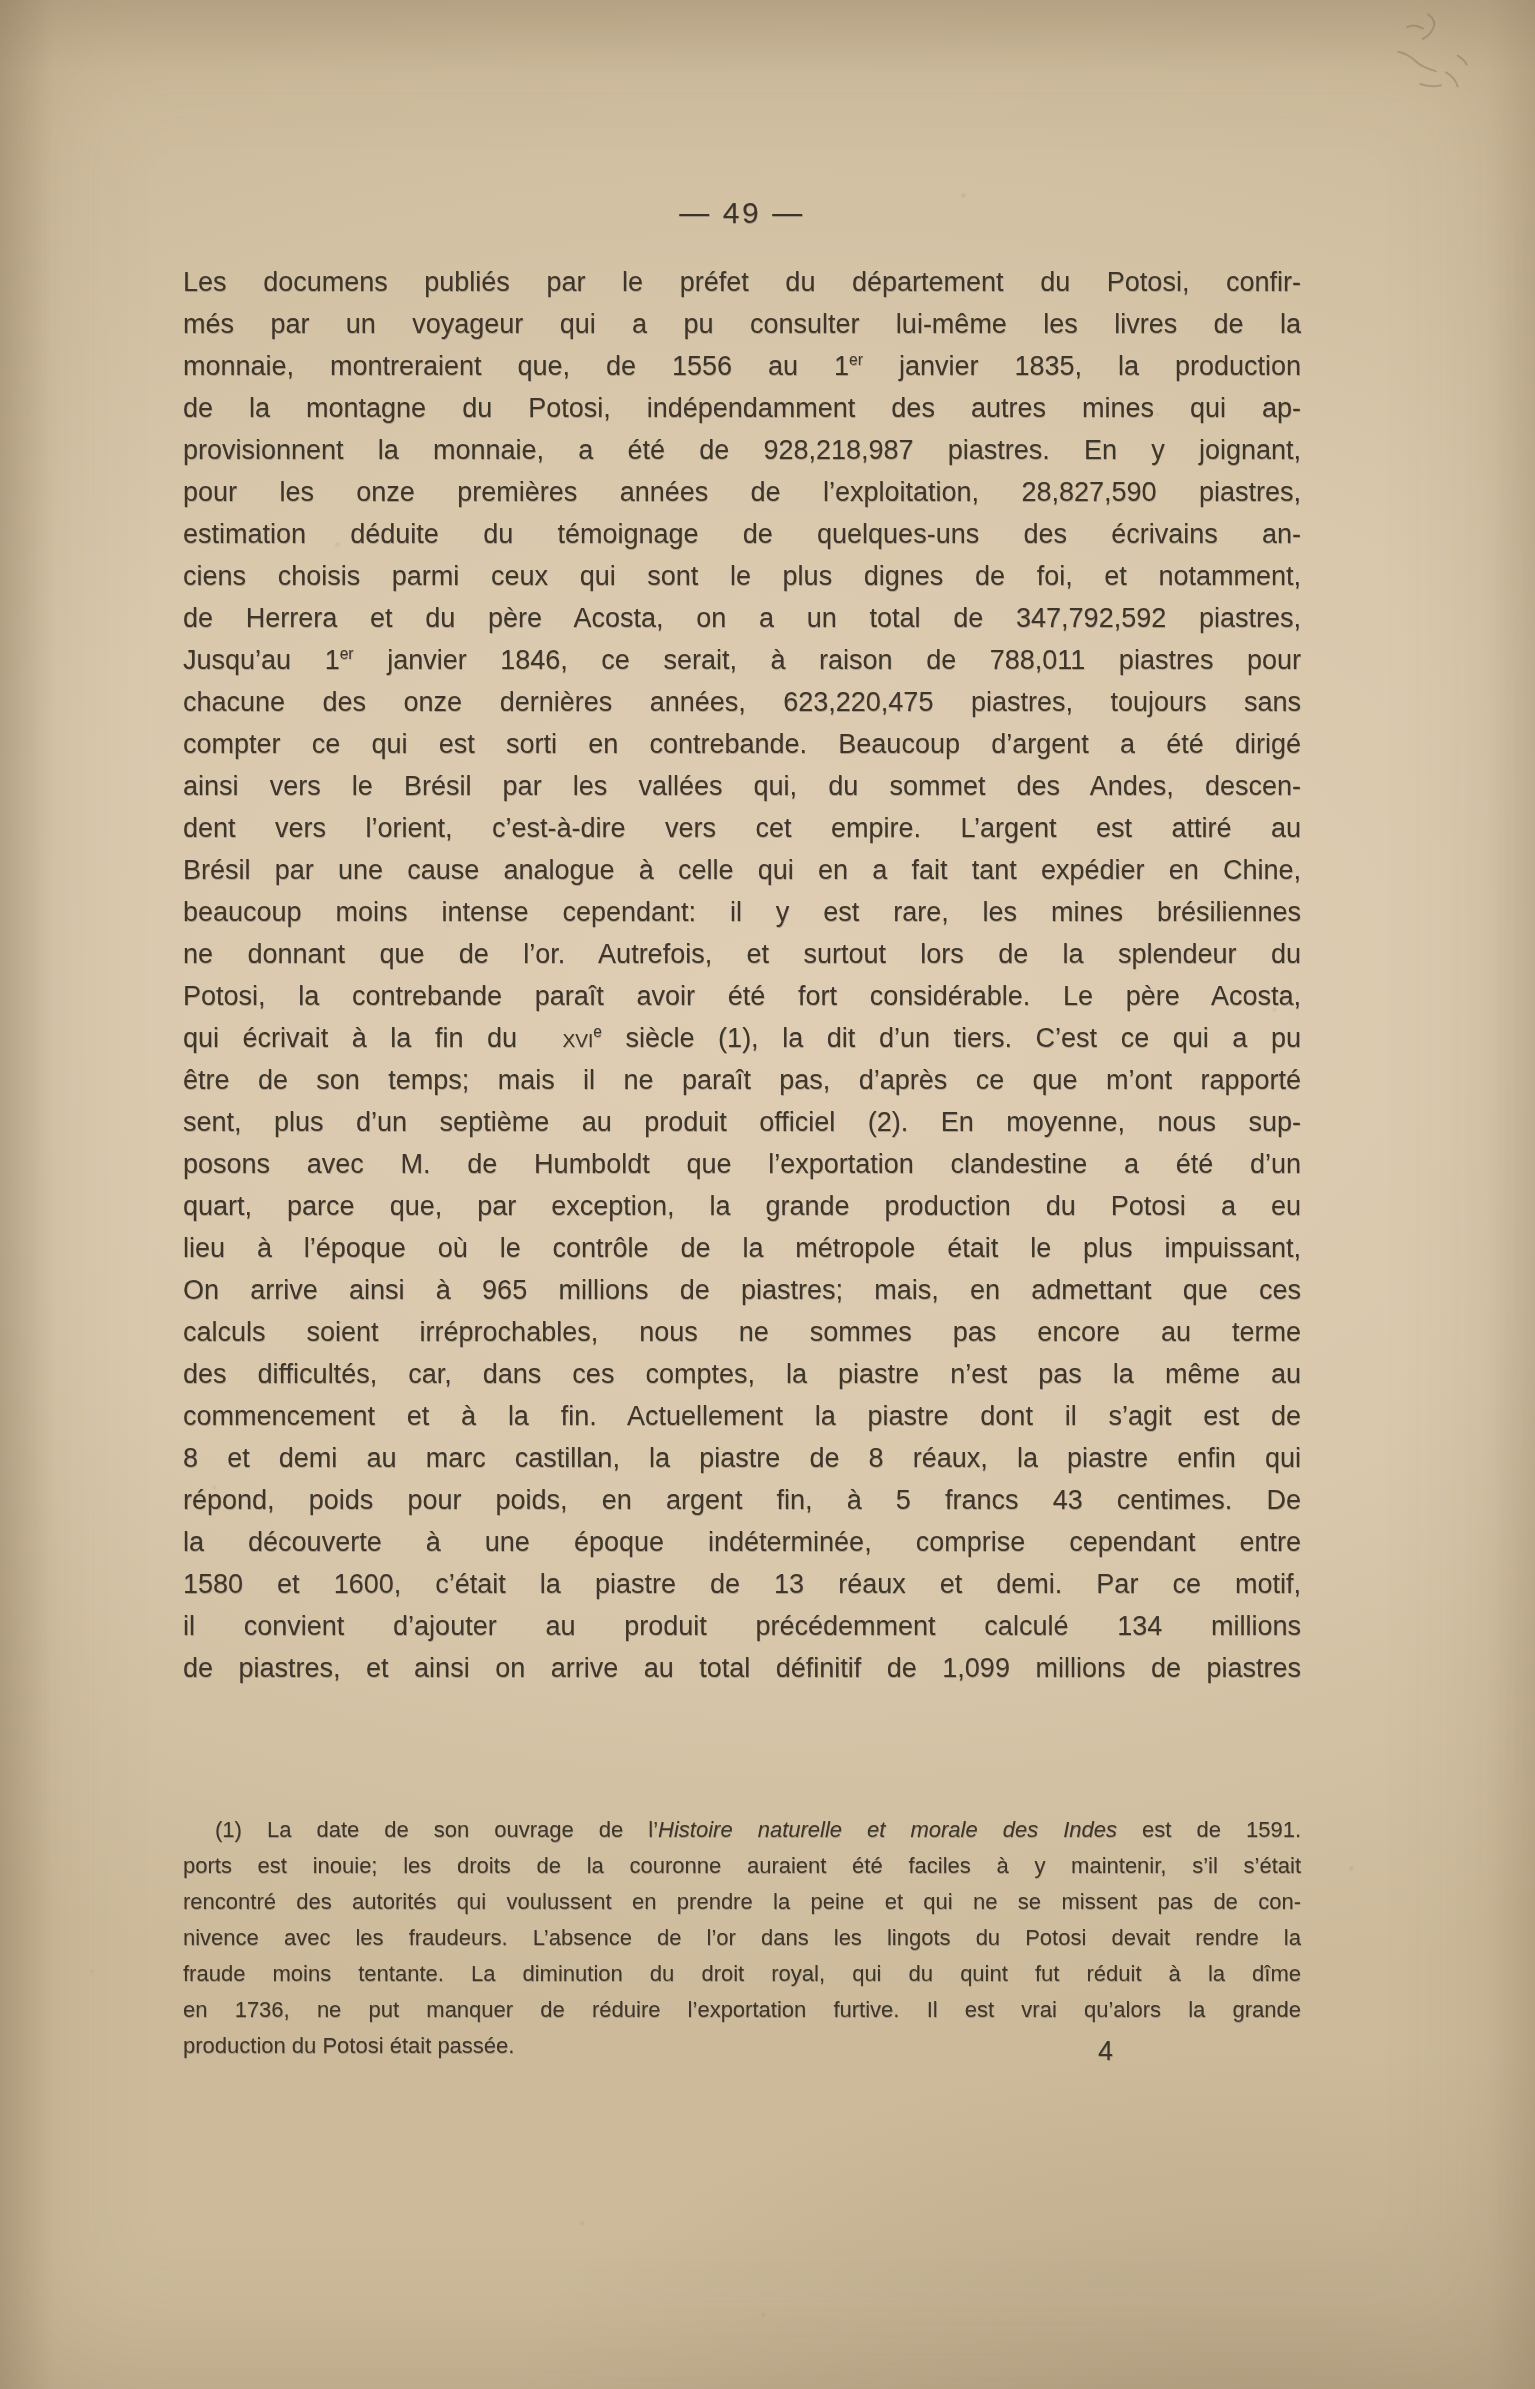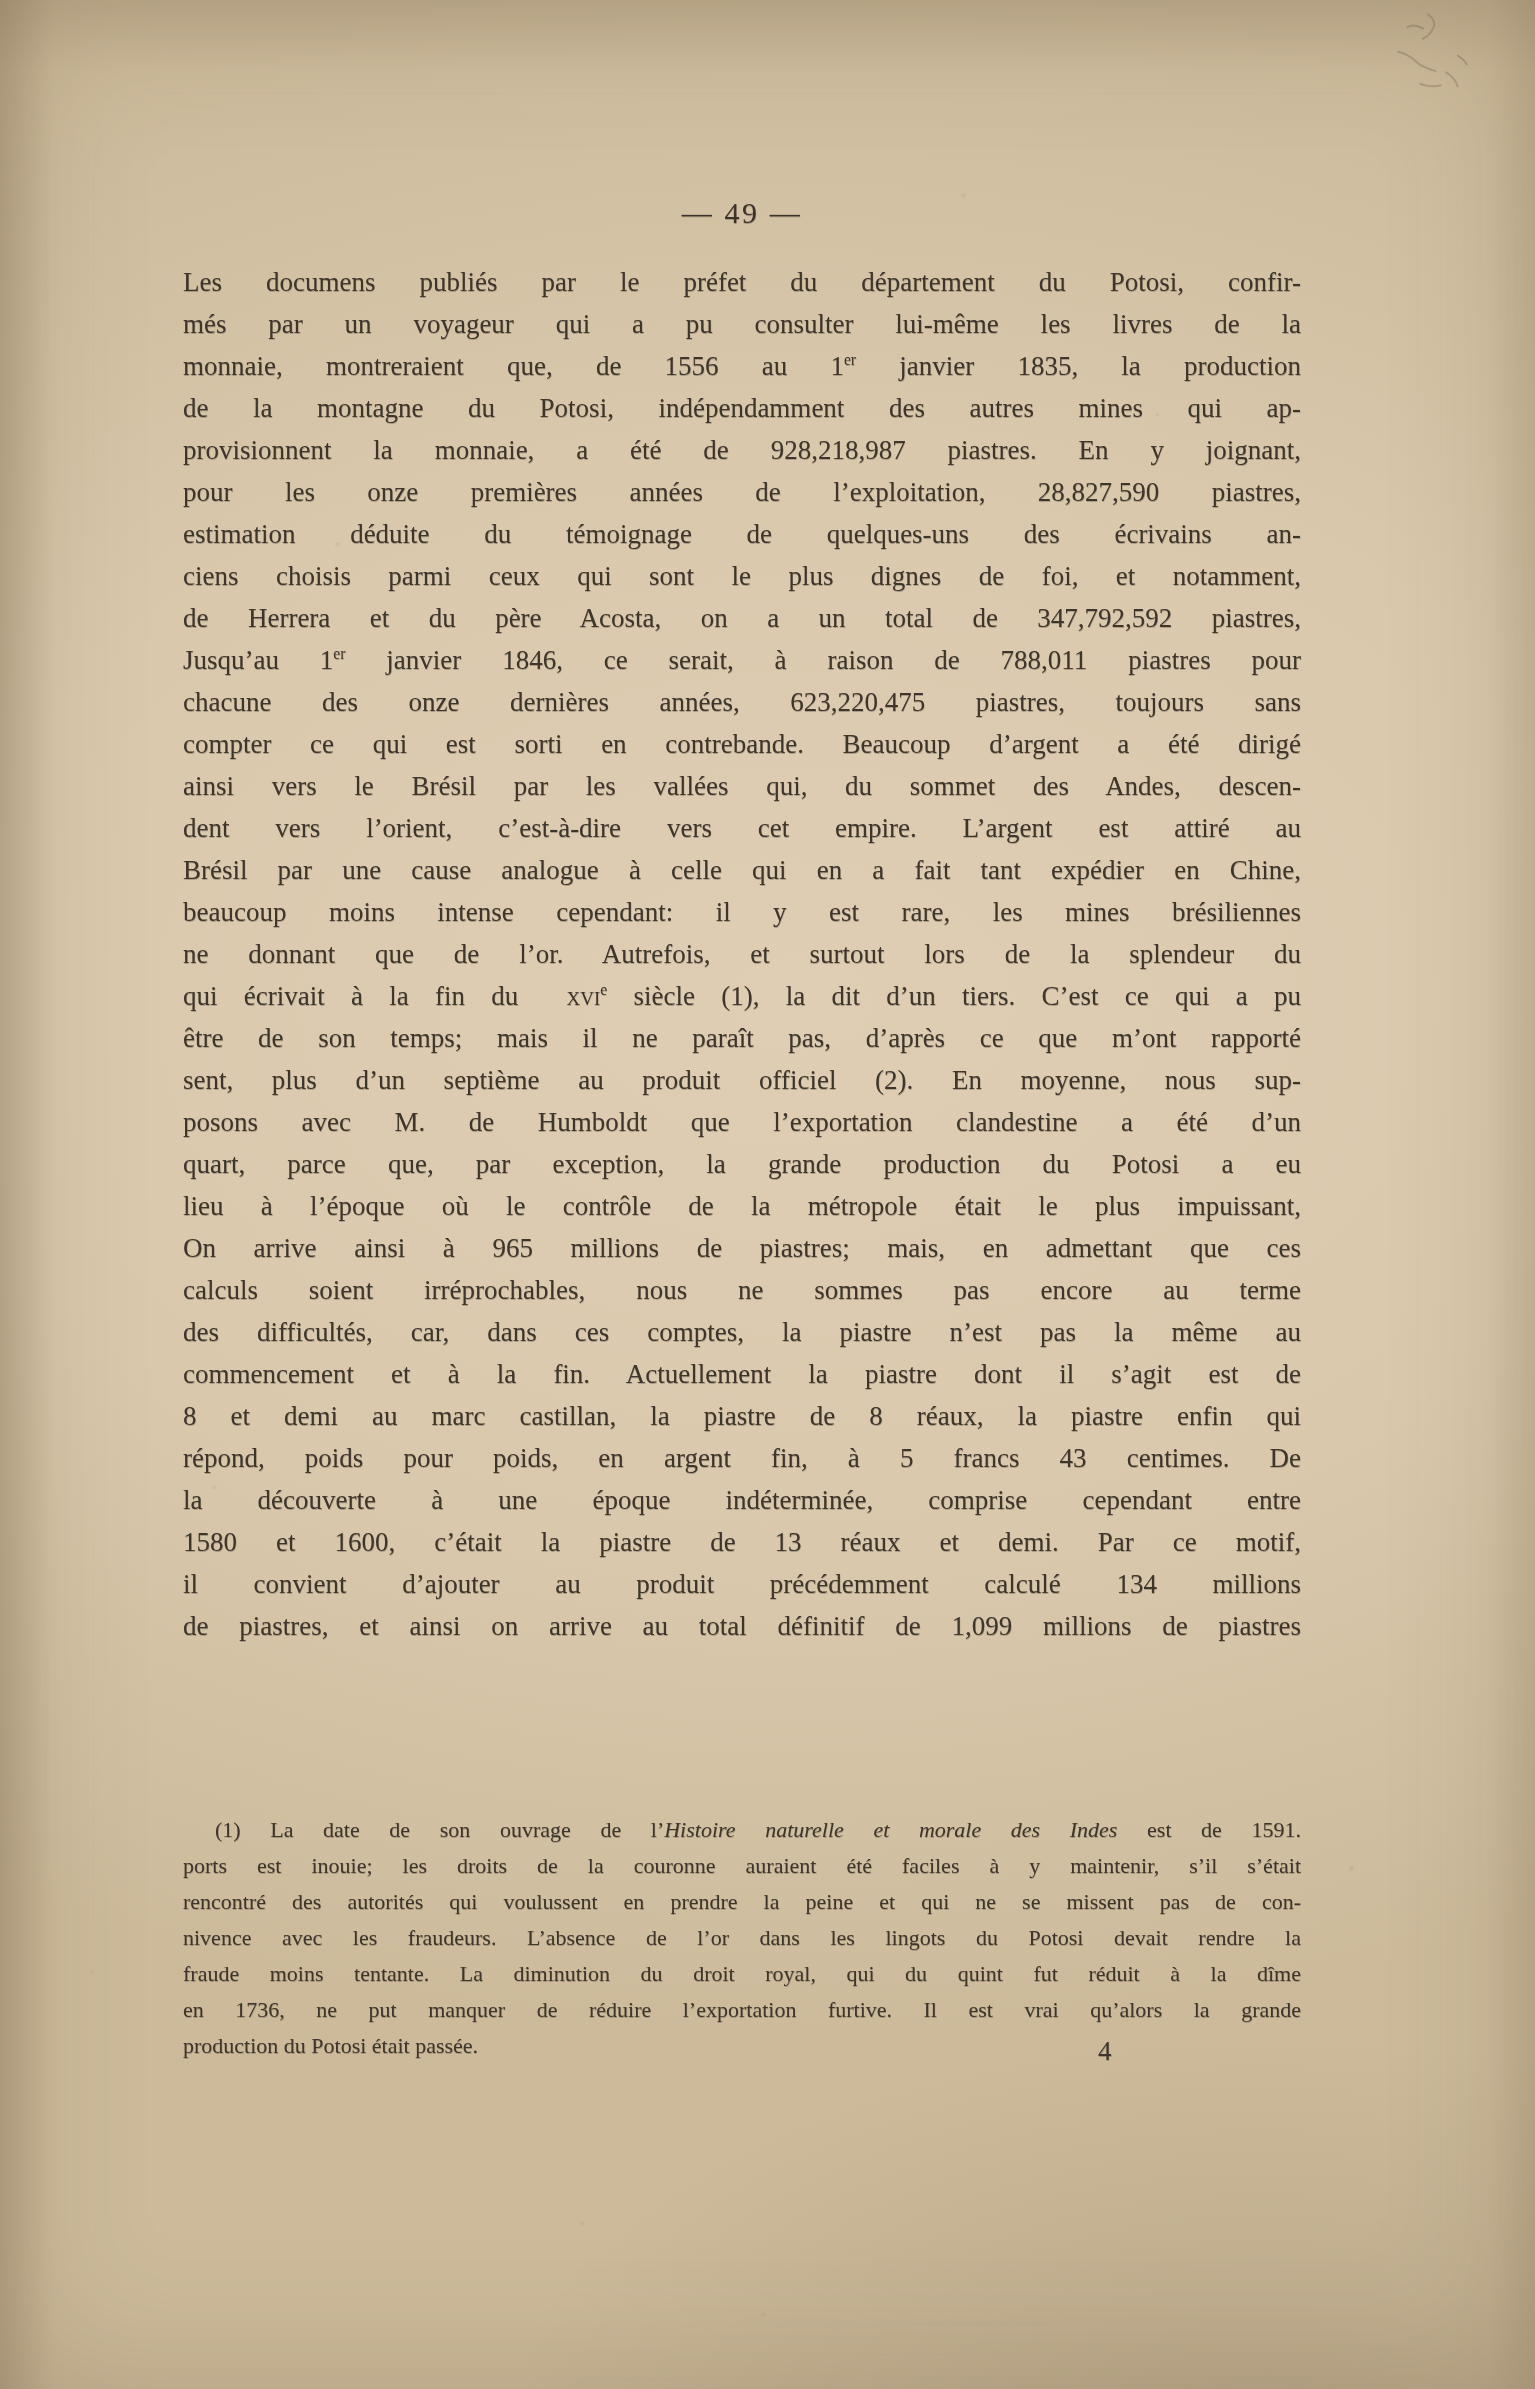--- a/index.html
+++ b/index.html
@@ -1,20 +1,20 @@
 <!DOCTYPE html>
 <html style="font-size:10.3px"><head>
 <meta charset="utf-8">
 <style>
   html,body{margin:0;padding:0;background:#b8a888;}
   .page{
     position:relative;
     width:1535px;height:2389px;
     overflow:hidden;
-    font-family:Liberation Serif, serif;
+    font-family:Liberation Sans, sans-serif;
     color:#3e352b;
     background:
       linear-gradient(90deg, rgba(110,90,62,.22), rgba(110,90,62,0) 3.5%),
       linear-gradient(180deg, rgba(110,90,62,.12), rgba(110,90,62,0) 3%),
       linear-gradient(270deg, rgba(110,90,62,.10), rgba(110,90,62,0) 3%),
       radial-gradient(ellipse 1227px 646px at 82% 102%, rgba(112,92,64,.20), rgba(112,92,64,0) 62%),
       radial-gradient(ellipse 1550px 1034px at 52% 42%, #dfceb4 0%, #d9c8ac 55%, #ccba9b 100%);
     box-shadow: inset 0 0 142px rgba(100,80,52,.28);
   }
   .pagenum{
@@ -87,20 +87,21 @@
       <div class="bline"><span>ciens choisis parmi ceux qui sont le plus dignes de foi, et notamment,</span></div>
       <div class="bline"><span>de Herrera et du père Acosta, on a un total de 347,792,592 piastres,</span></div>
       <div class="bline"><span>Jusqu’au 1</span><sup>er</sup><span> janvier 1846, ce serait, à raison de 788,011 piastres pour</span></div>
       <div class="bline"><span>chacune des onze dernières années, 623,220,475 piastres, toujours sans</span></div>
       <div class="bline"><span>compter ce qui est sorti en contrebande. Beaucoup d’argent a été dirigé</span></div>
       <div class="bline"><span>ainsi vers le Brésil par les vallées qui, du sommet des Andes, descen-</span></div>
       <div class="bline"><span>dent vers l’orient, c’est-à-dire vers cet empire. L’argent est attiré au</span></div>
       <div class="bline"><span>Brésil par une cause analogue à celle qui en a fait tant expédier en Chine,</span></div>
       <div class="bline"><span>beaucoup moins intense cependant: il y est rare, les mines brésiliennes</span></div>
       <div class="bline"><span>ne donnant que de l’or. Autrefois, et surtout lors de la splendeur du</span></div>
+      <div class="bline"><span>Potosi, la contrebande paraît avoir été fort considérable. Le père Acosta,</span></div>
       <div class="bline"><span>qui écrivait à la fin du </span><span class="sc">xvi</span><sup>e</sup><span> siècle (1), la dit d’un tiers. C’est ce qui a pu</span></div>
       <div class="bline"><span>être de son temps; mais il ne paraît pas, d’après ce que m’ont rapporté</span></div>
       <div class="bline"><span>sent, plus d’un septième au produit officiel (2). En moyenne, nous sup-</span></div>
       <div class="bline"><span>posons avec M. de Humboldt que l’exportation clandestine a été d’un</span></div>
       <div class="bline"><span>quart, parce que, par exception, la grande production du Potosi a eu</span></div>
       <div class="bline"><span>lieu à l’époque où le contrôle de la métropole était le plus impuissant,</span></div>
       <div class="bline"><span>On arrive ainsi à 965 millions de piastres; mais, en admettant que ces</span></div>
       <div class="bline"><span>calculs soient irréprochables, nous ne sommes pas encore au terme</span></div>
       <div class="bline"><span>des difficultés, car, dans ces comptes, la piastre n’est pas la même au</span></div>
       <div class="bline"><span>commencement et à la fin. Actuellement la piastre dont il s’agit est de</span></div>

